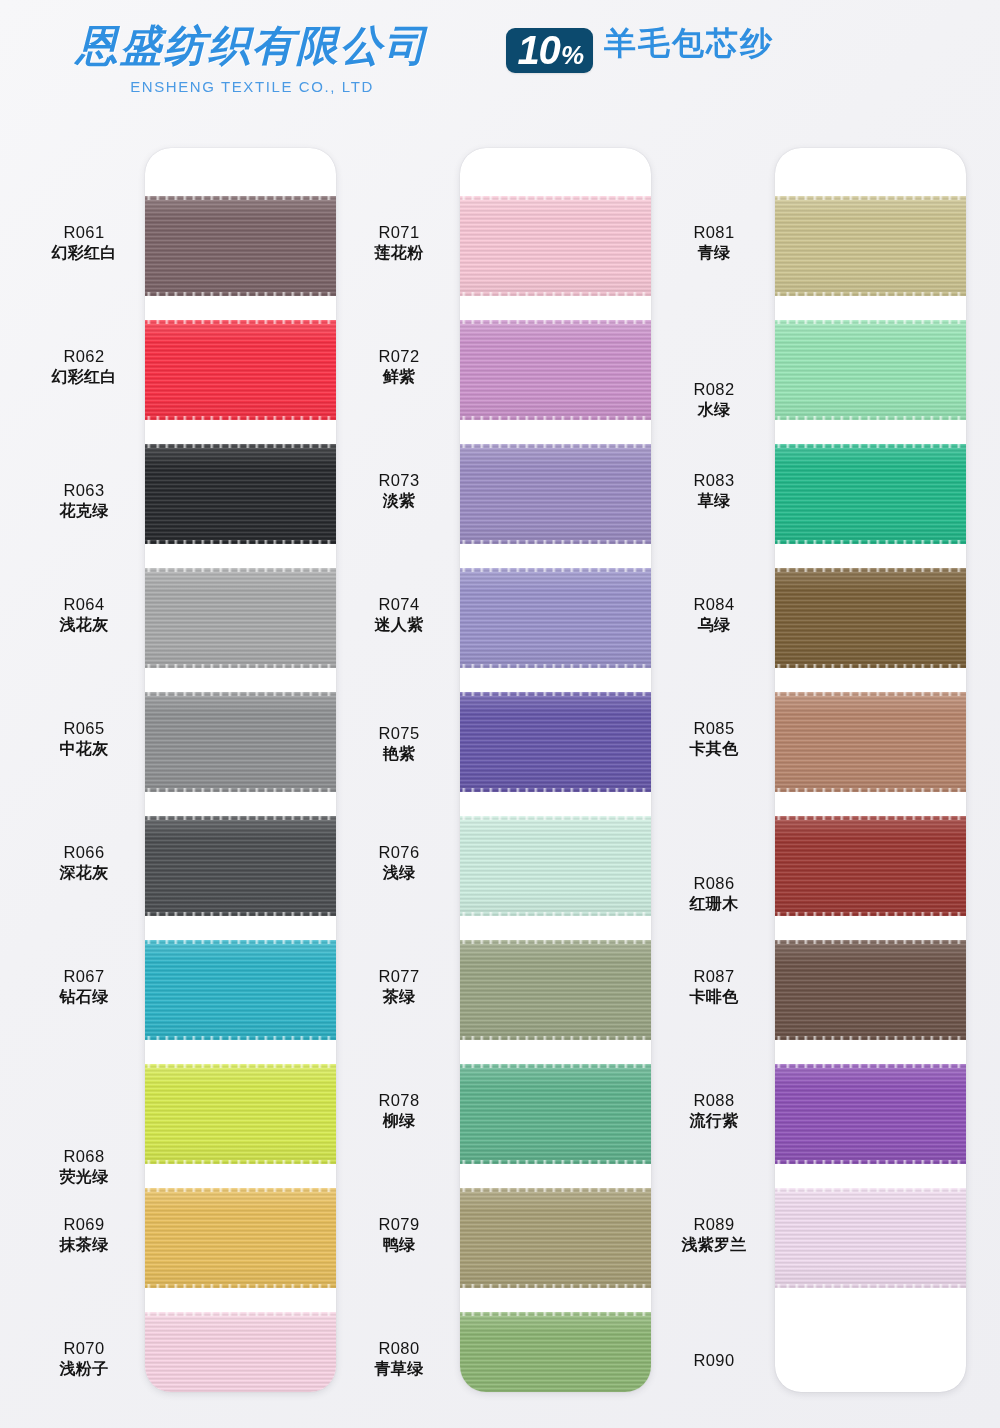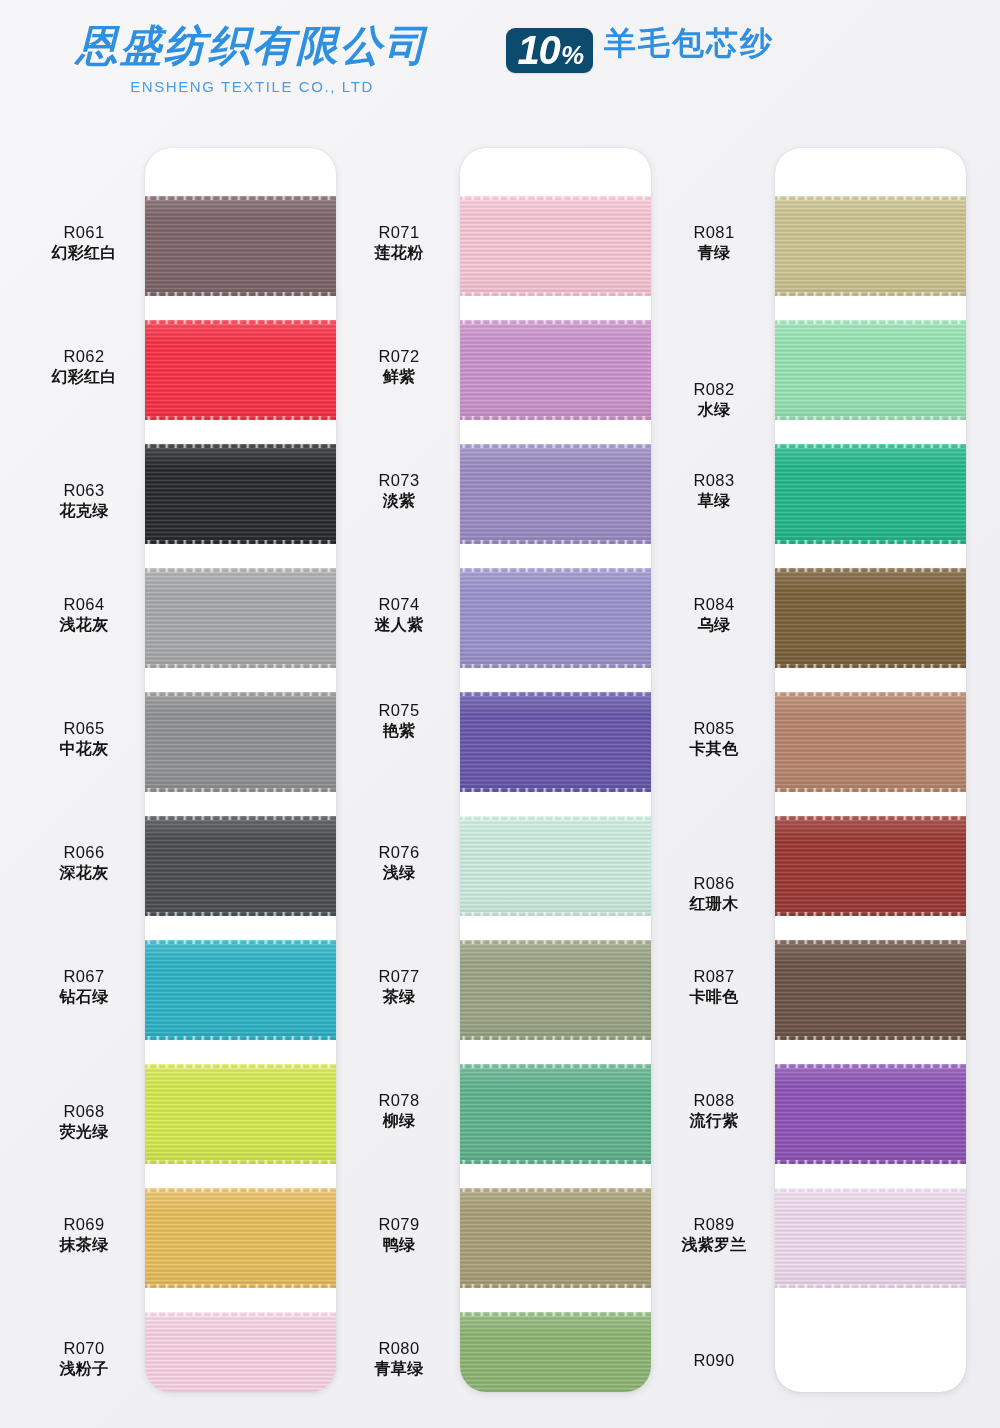--- a/index.html
+++ b/index.html
@@ -285,21 +285,21 @@
       <div class="name">中花灰</div>
     </div>
     <div class="label" style="top: 694px;">
       <div class="code">R066</div>
       <div class="name">深花灰</div>
     </div>
     <div class="label" style="top: 818px;">
       <div class="code">R067</div>
       <div class="name">钻石绿</div>
     </div>
-    <div class="label" style="top: 953px;">
+    <div class="label" style="top: 998px;">
       <div class="code">R068</div>
       <div class="name">荧光绿</div>
     </div>
     <div class="label" style="top: 1066px;">
       <div class="code">R069</div>
       <div class="name">抹茶绿</div>
     </div>
     <div class="label" style="top: 1190px;">
       <div class="code">R070</div>
       <div class="name">浅粉子</div>
@@ -376,21 +376,21 @@
       <div class="name">鲜紫</div>
     </div>
     <div class="label" style="top: 322px;">
       <div class="code">R073</div>
       <div class="name">淡紫</div>
     </div>
     <div class="label" style="top: 446px;">
       <div class="code">R074</div>
       <div class="name">迷人紫</div>
     </div>
-    <div class="label" style="top: 552px;">
+    <div class="label" style="top: 575px;">
       <div class="code">R075</div>
       <div class="name">艳紫</div>
     </div>
     <div class="label" style="top: 694px;">
       <div class="code">R076</div>
       <div class="name">浅绿</div>
     </div>
     <div class="label" style="top: 818px; text-align: center;">
       <div class="code">R077</div>
       <div class="name">茶绿</div>

